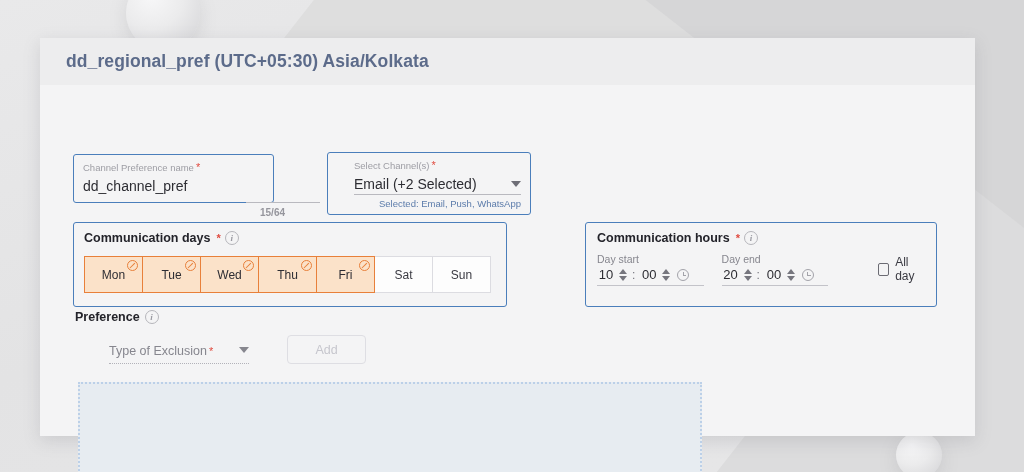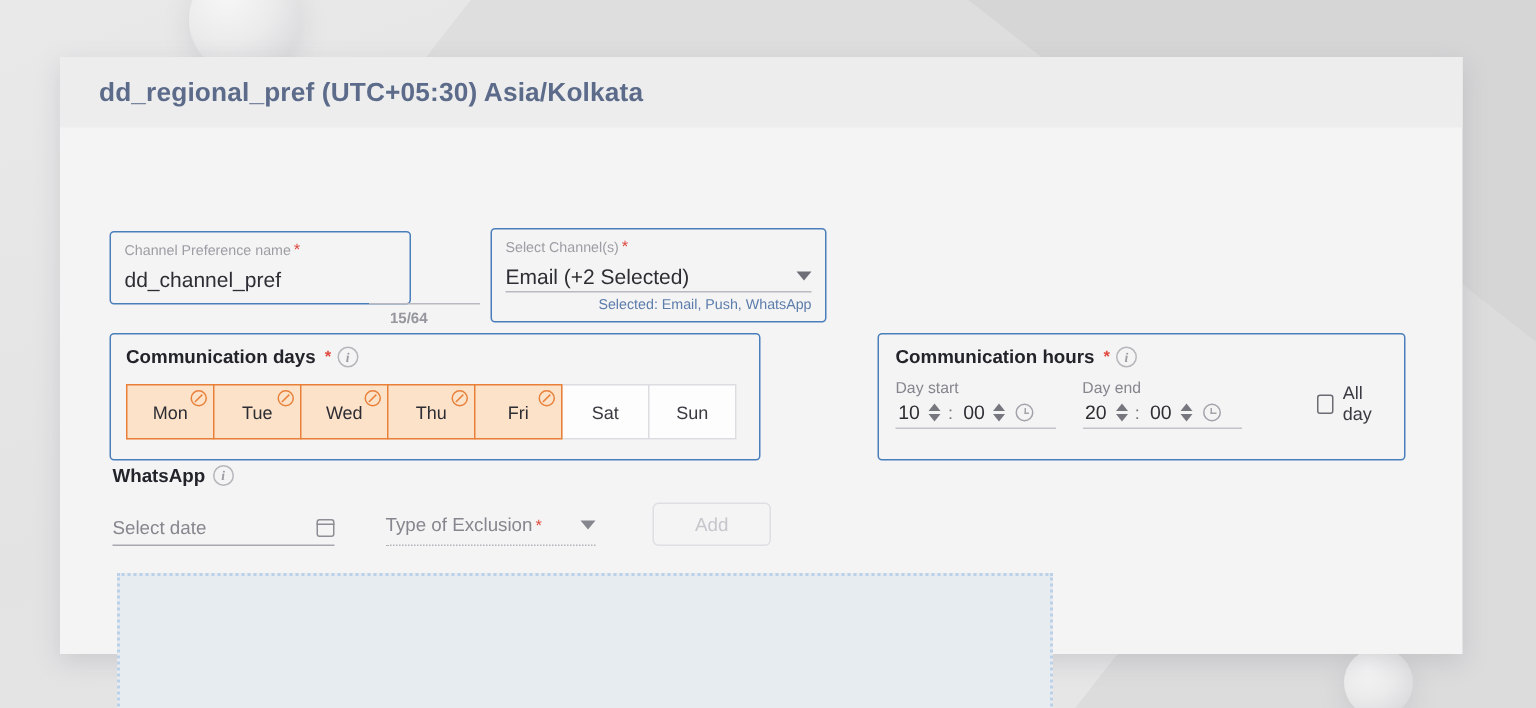--- a/index.html
+++ b/index.html
@@ -89,24 +89,24 @@
     width: 74px; height: 1px; background: #b9b9bf;
   }
   .name-counter {
     position: absolute; left: 220px; top: 122px;
     font-size: 10px; color: #96969d; font-weight: bold;
   }
 
   
   .fld-chan {
     position: absolute; left: 287px; top: 67px;
-    width: 224px; height: 63px;
+    width: 204px; height: 63px;
     border: 1.6px solid #4a7ebb; border-radius: 3px;
     background: #f4f4f5;
-    padding: 6px 9px 0 9px;
+    padding: 6px 9px 0 26px;
   }
   .chan-row {
     display: flex; align-items: flex-end; justify-content: space-between;
     border-bottom: 1px solid #b9b9bf; padding-bottom: 2px;
   }
   .caret {
     width: 0; height: 0; margin-bottom: 5px;
     border-left: 5px solid transparent; border-right: 5px solid transparent;
     border-top: 6px solid #6e6e76;
   }
@@ -351,29 +351,25 @@
 
         <div class="allday">
           <span class="cbox"></span>
           <span class="allday-label">All day</span>
         </div>
 
       </div>
     </div>
 
     <div class="excl-title">
-      <span>WhatsApp</span>
+      <span>Preference</span>
       <span class="info-icon">i</span>
     </div>
 
     <div class="excl-row">
-      <div class="excl-date">
-        <span class="ph">Select date</span>
-        <span class="cal"></span>
-      </div>
       <div class="excl-type">
         <span><span class="ph">Type of Exclusion</span><span class="req">*</span></span>
         <span class="caret-sm"></span>
       </div>
       <button class="add-btn">Add</button>
     </div>
 
     <div class="dropzone"></div>
 
   </div>

